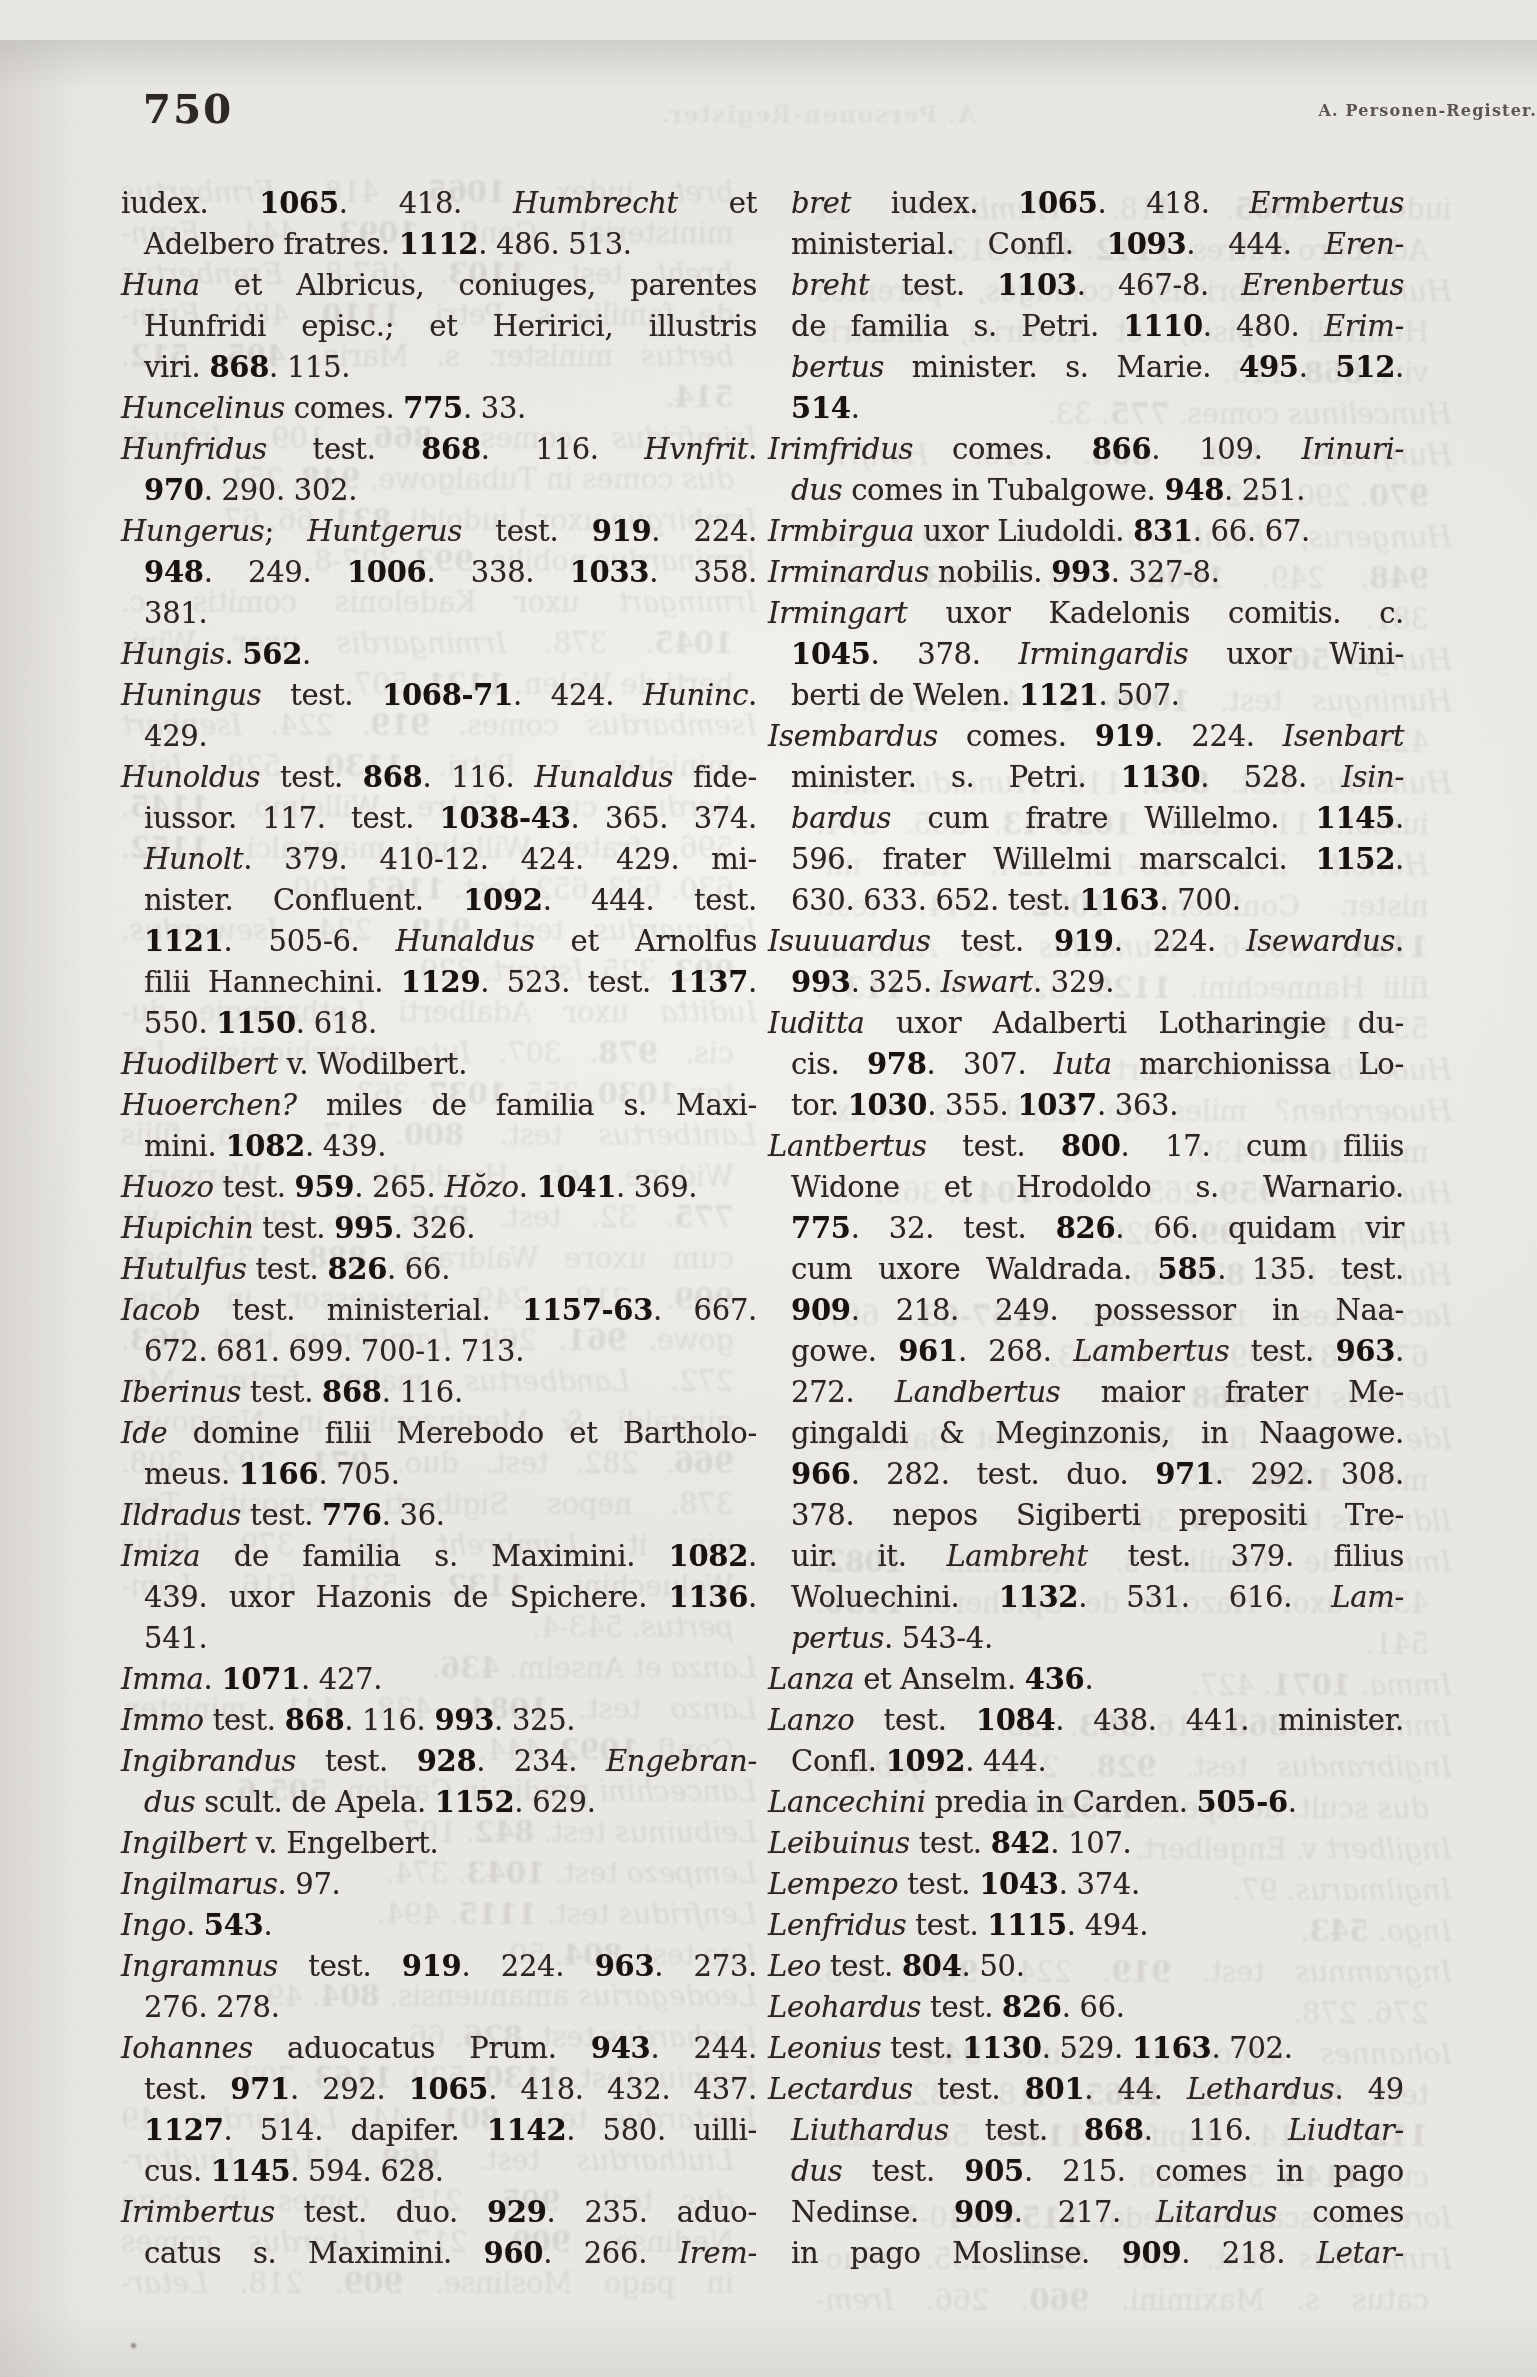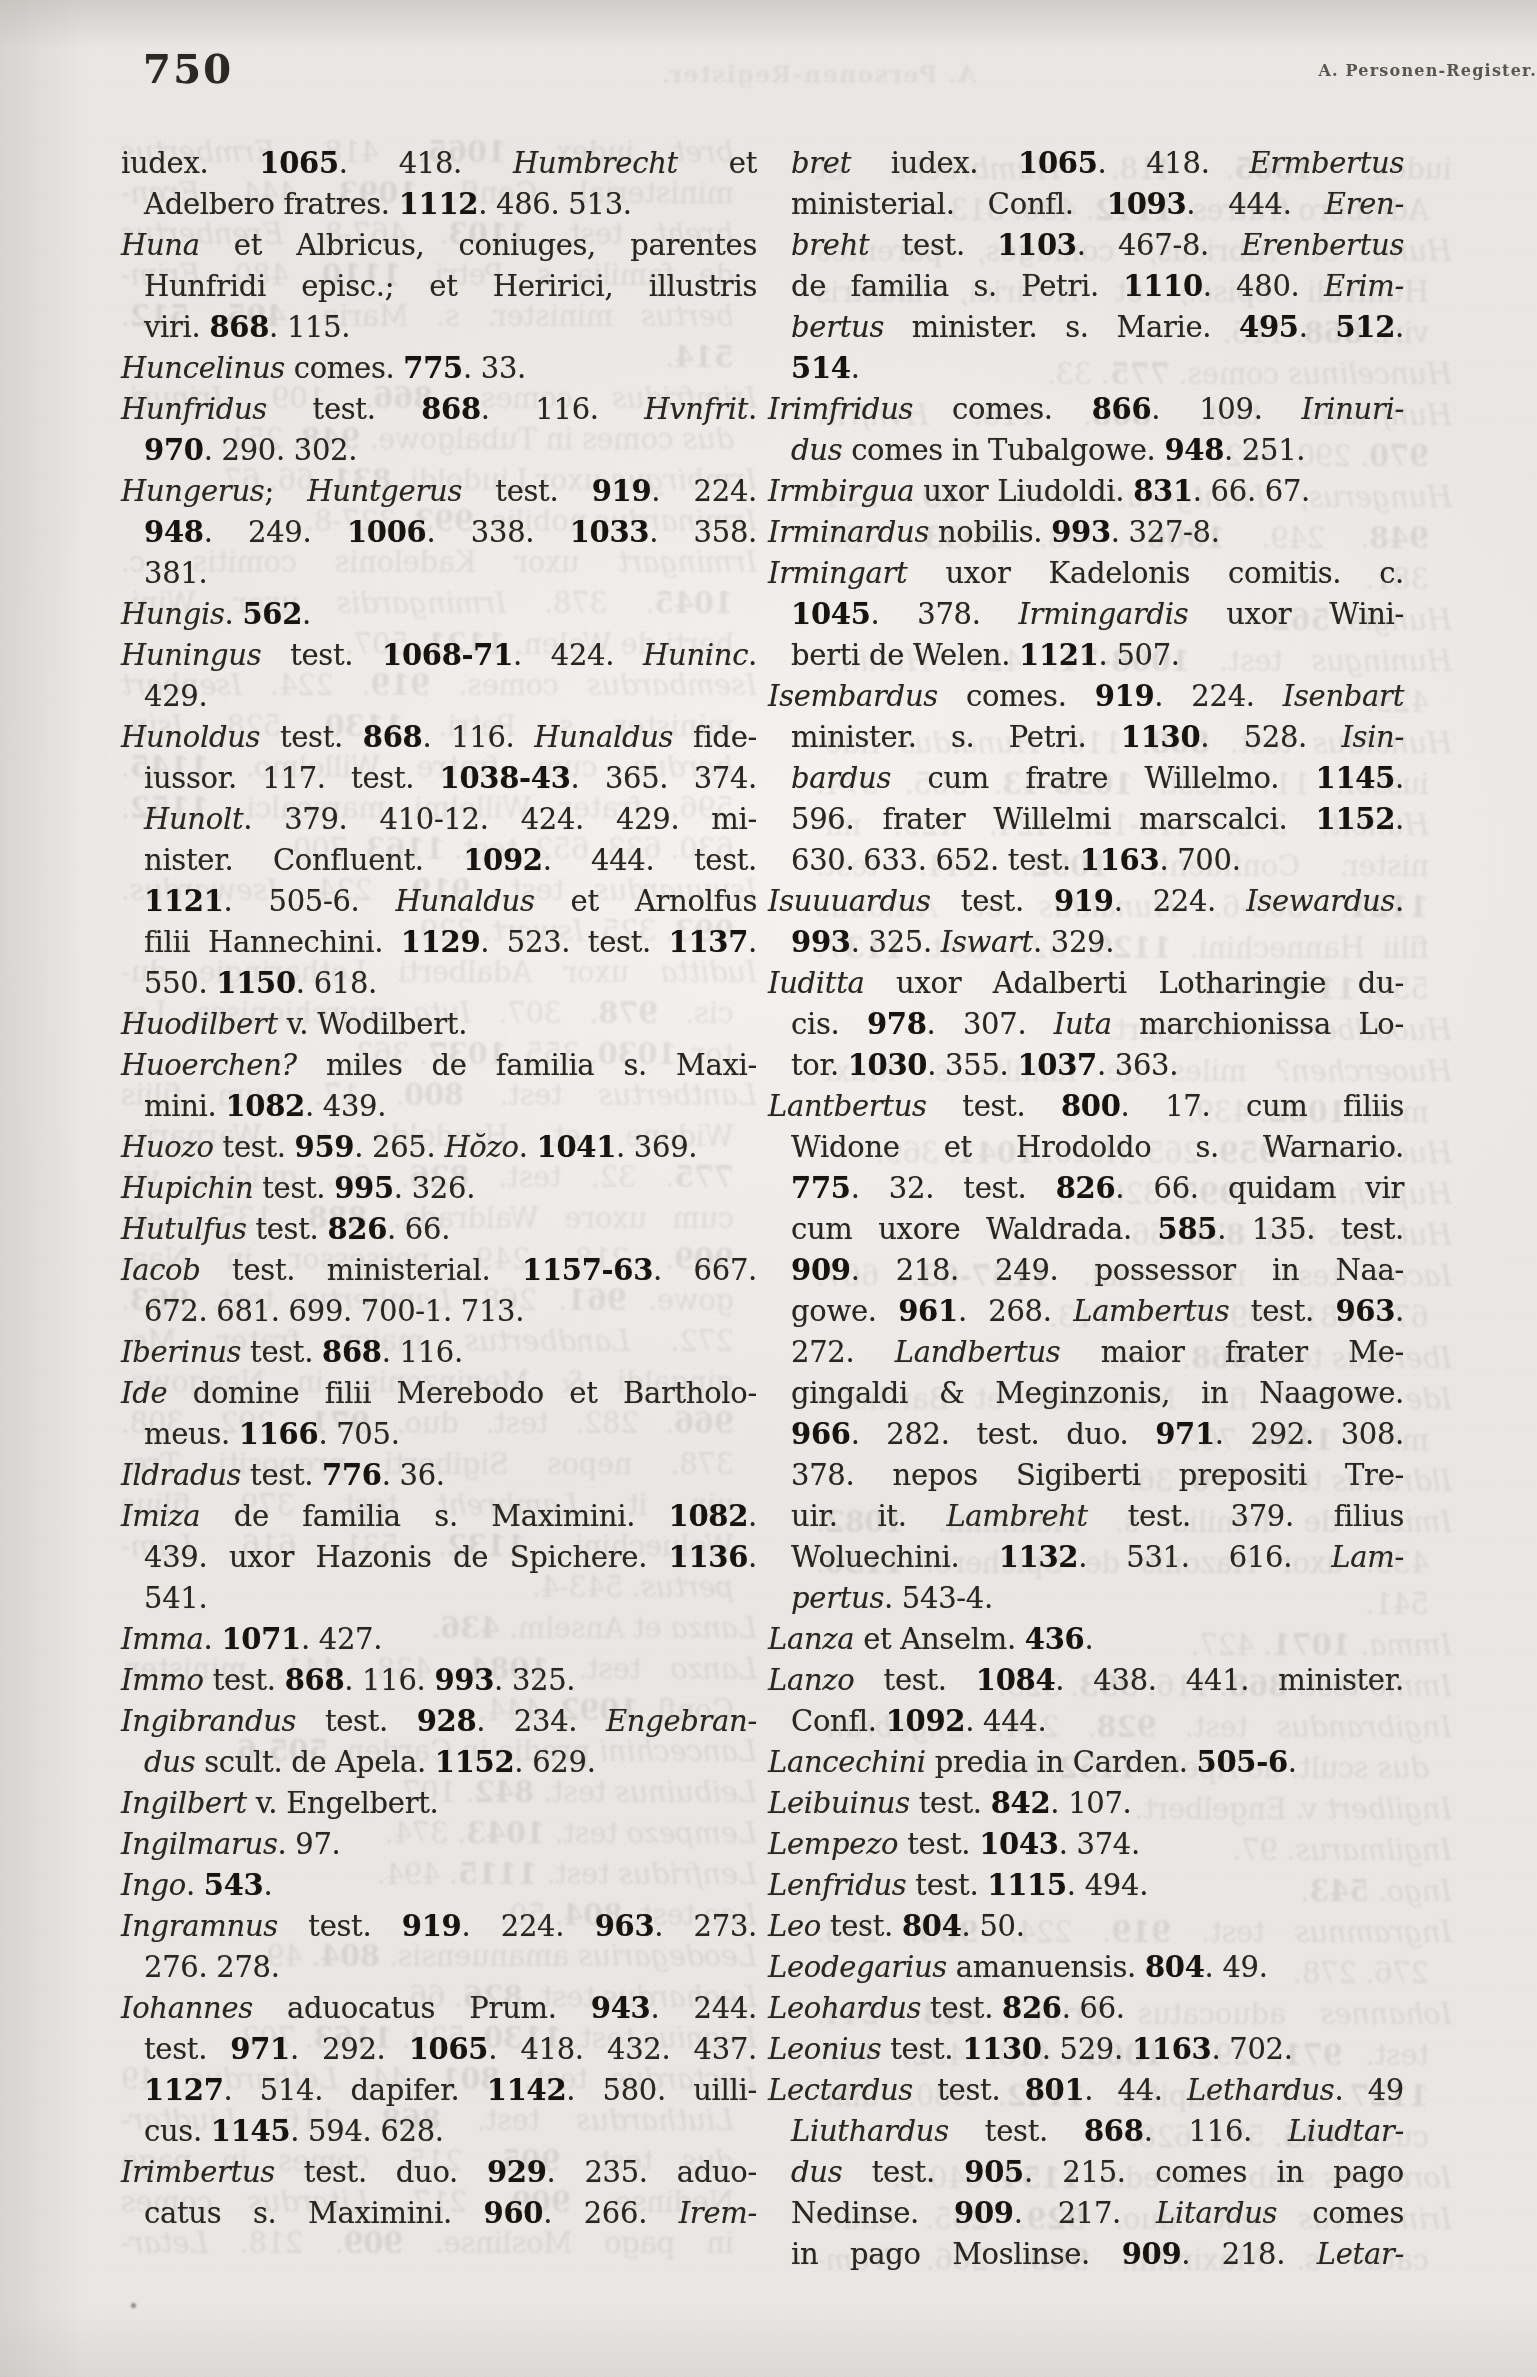--- a/index.html
+++ b/index.html
@@ -9,20 +9,21 @@
     background:#e9e7e4;
   }
   .page{
     position:absolute;inset:0;overflow:hidden;
     background:
       linear-gradient(90deg, rgba(185,182,177,.38), rgba(185,182,177,0) 85px),
       linear-gradient(180deg, rgba(178,176,171,.45), rgba(255,255,255,0) 49px),
       linear-gradient(0deg, rgba(188,186,181,.30), rgba(255,255,255,0) 69px),
       radial-gradient(1153px 846px at 53% 36%, #f4f3f0, rgba(244,243,240,0) 78%),
       #e9e7e4;
+    margin-top: 40px;
   }
   .grain{
     position:absolute;inset:0;
     background-image:radial-gradient(rgba(110,104,96,.045) 0.8px, transparent 1.2px);
     background-size:10px 7px;
   }
   .pagenum{
     position:absolute;left:143px;top:45px;
     font-size:40px;font-weight:bold;color:#2c2824;letter-spacing:2.3px;
     text-shadow:0 0 0.8px rgba(20,15,10,.45);
@@ -275,21 +276,20 @@
       <div class="line ind"><span class="sr">Woluechini. </span><span class="sb">1132</span><span class="sr">. 531. 616. </span><span class="si">Lam-</span></div>
       <div class="line ind end"><span class="si">pertus</span><span class="sr">. 543-4.</span></div>
       <div class="line end"><span class="si">Lanza</span><span class="sr"> et Anselm. </span><span class="sb">436</span><span class="sr">.</span></div>
       <div class="line"><span class="si">Lanzo</span><span class="sr"> test. </span><span class="sb">1084</span><span class="sr">. 438. 441. minister.</span></div>
       <div class="line ind end"><span class="sr">Confl. </span><span class="sb">1092</span><span class="sr">. 444.</span></div>
       <div class="line end"><span class="si">Lancechini</span><span class="sr"> predia in Carden. </span><span class="sb">505-6</span><span class="sr">.</span></div>
       <div class="line end"><span class="si">Leibuinus</span><span class="sr"> test. </span><span class="sb">842</span><span class="sr">. 107.</span></div>
       <div class="line end"><span class="si">Lempezo</span><span class="sr"> test. </span><span class="sb">1043</span><span class="sr">. 374.</span></div>
       <div class="line end"><span class="si">Lenfridus</span><span class="sr"> test. </span><span class="sb">1115</span><span class="sr">. 494.</span></div>
       <div class="line end"><span class="si">Leo</span><span class="sr"> test. </span><span class="sb">804</span><span class="sr">. 50.</span></div>
-      <div class="line end"><span class="si">Leodegarius</span><span class="sr"> amanuensis. </span><span class="sb">804</span><span class="sr">. 49.</span></div>
       <div class="line end"><span class="si">Leohardus</span><span class="sr"> test. </span><span class="sb">826</span><span class="sr">. 66.</span></div>
       <div class="line end"><span class="si">Leonius</span><span class="sr"> test. </span><span class="sb">1130</span><span class="sr">. 529. </span><span class="sb">1163</span><span class="sr">. 702.</span></div>
       <div class="line"><span class="si">Lectardus</span><span class="sr"> test. </span><span class="sb">801</span><span class="sr">. 44. </span><span class="si">Lethardus</span><span class="sr">. 49</span></div>
       <div class="line ind"><span class="si">Liuthardus</span><span class="sr"> test. </span><span class="sb">868</span><span class="sr">. 116. </span><span class="si">Liudtar-</span></div>
       <div class="line ind"><span class="si">dus</span><span class="sr"> test. </span><span class="sb">905</span><span class="sr">. 215. comes in pago</span></div>
       <div class="line ind"><span class="sr">Nedinse. </span><span class="sb">909</span><span class="sr">. 217. </span><span class="si">Litardus</span><span class="sr"> comes</span></div>
       <div class="line ind"><span class="sr">in pago Moslinse. </span><span class="sb">909</span><span class="sr">. 218. </span><span class="si">Letar-</span></div>
     </div>
 
   <div class="speck"></div>

